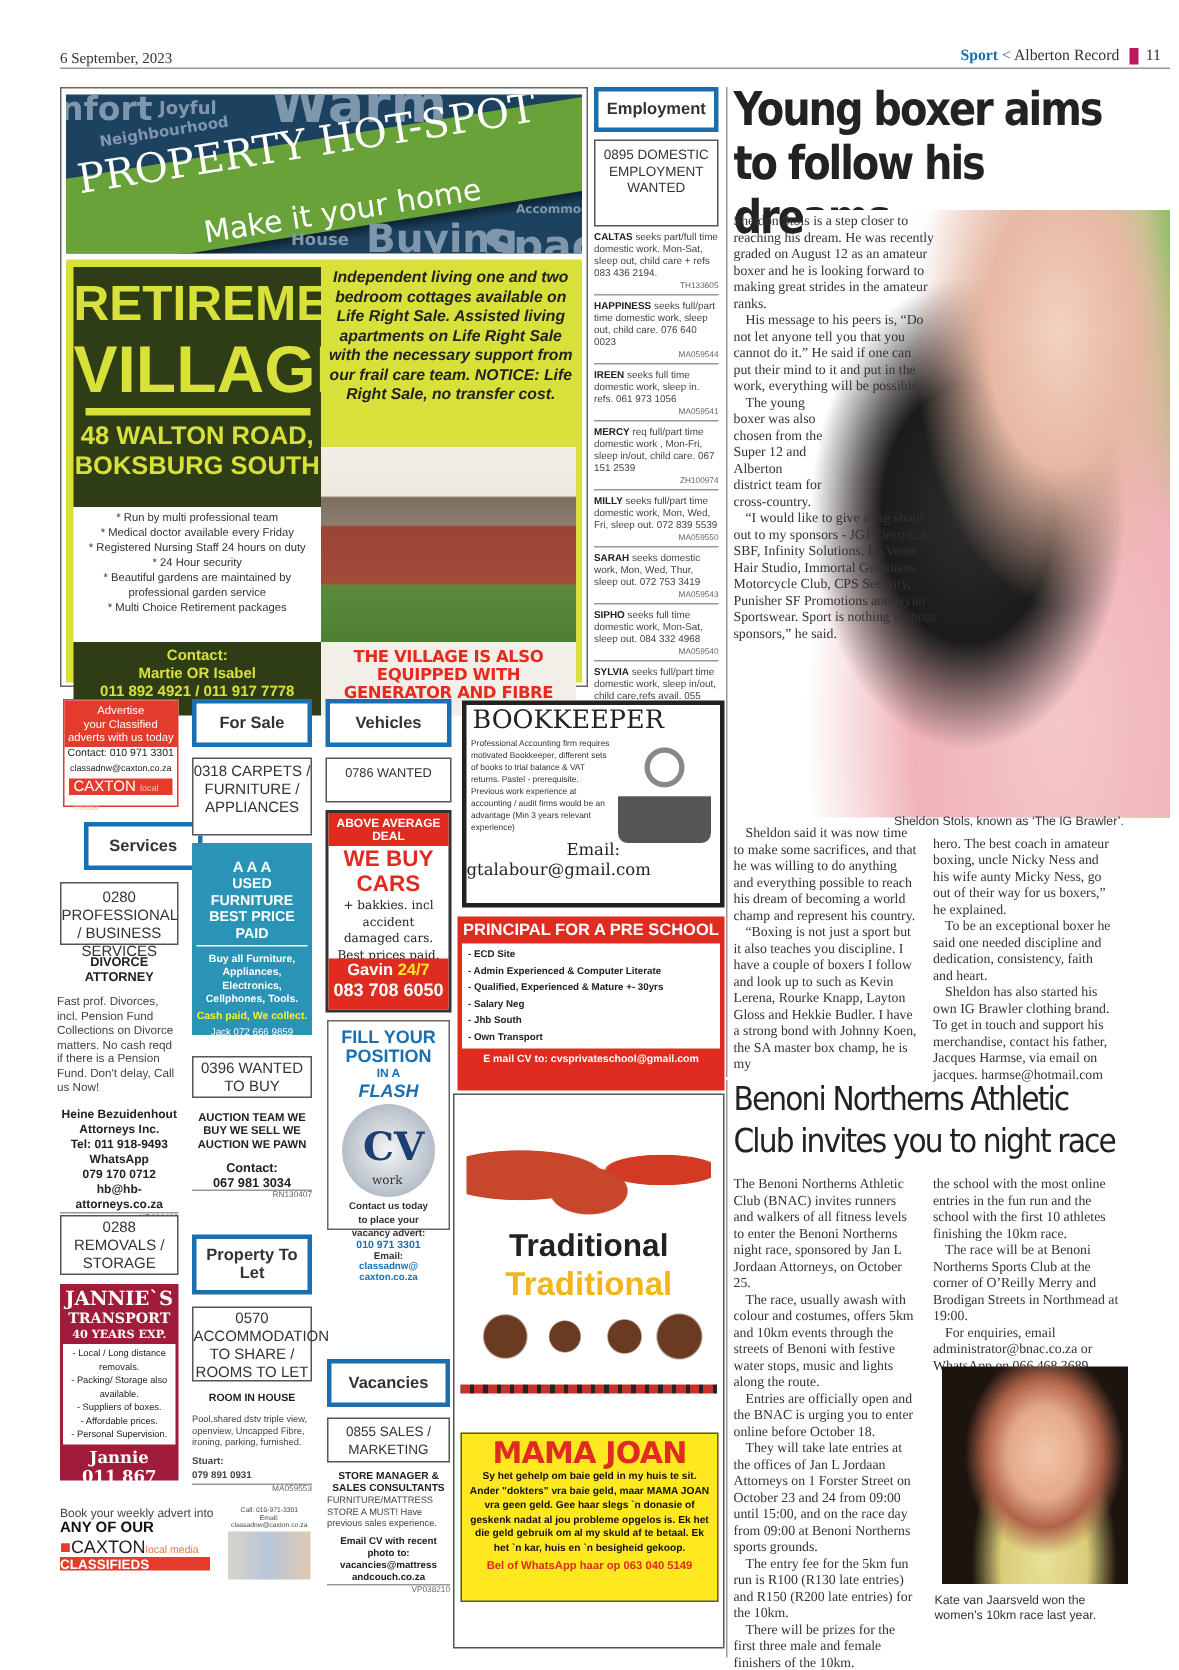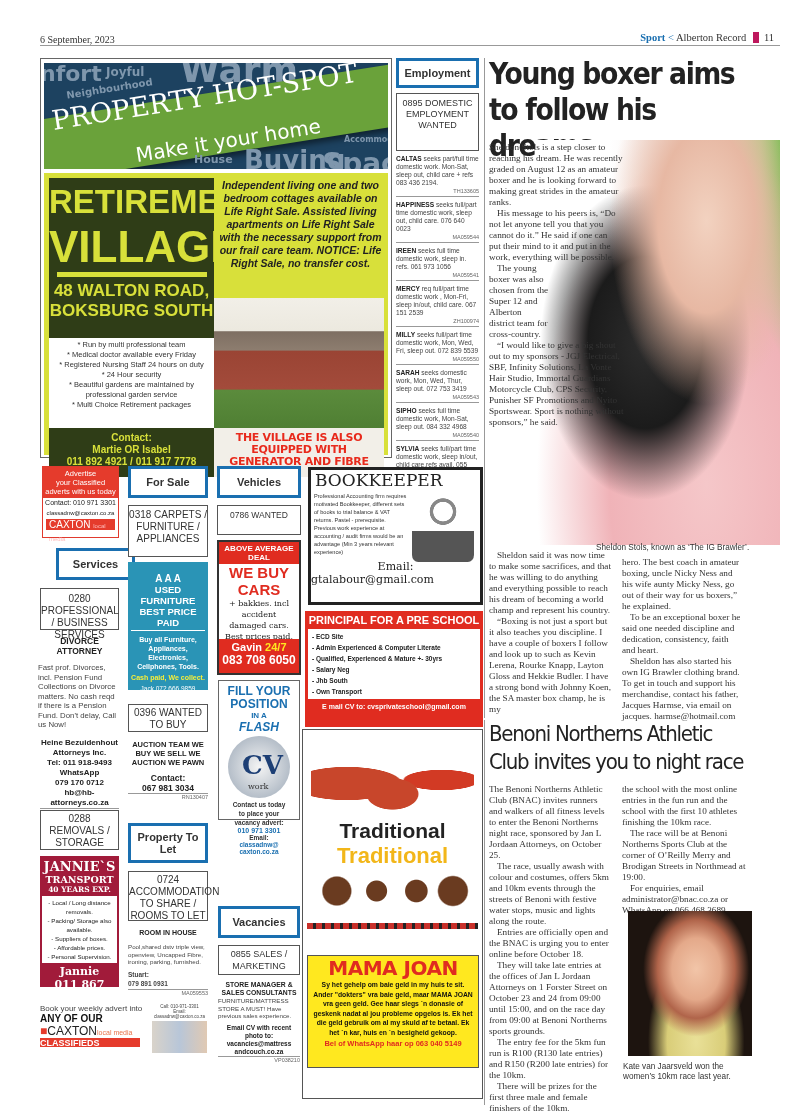--- a/index.html
+++ b/index.html
@@ -222,21 +222,21 @@
 </div>
 <div class="abs catbox" style="left:128px;top:704px;width:80px;height:28px;padding-top:2px">0396 WANTED TO BUY</div>
 <div class="abs" style="left:128px;top:740px;width:80px">
   <div class="bold-c" style="font-size:7.5px;line-height:9px">AUCTION TEAM WE BUY WE SELL WE AUCTION WE PAWN</div>
   <div class="bold-c" style="margin-top:6px">Contact:</div>
   <div class="bold-c">067 981 3034</div>
   <div style="text-align:right;font-size:5.5px;color:#666;border-top:1px solid #999">RN130407</div>
 </div>
 
 <div class="abs secthead" style="left:128px;top:823px;width:80px;height:40px">Property To Let</div>
-<div class="abs catbox" style="left:128px;top:871px;width:80px;height:50px;padding-top:2px">0724 ACCOMMODATION TO SHARE / ROOMS TO LET</div>
+<div class="abs catbox" style="left:128px;top:871px;width:80px;height:50px;padding-top:2px">0570 ACCOMMODATION TO SHARE / ROOMS TO LET</div>
 <div class="abs" style="left:128px;top:928px;width:80px">
   <div class="bold-c" style="font-size:7px">ROOM IN HOUSE</div>
   <div class="small" style="font-size:6.2px;line-height:7.5px;margin-top:5px">Pool,shared dstv triple view, openview, Uncapped Fibre, ironing, parking, furnished.</div>
   <div class="small" style="font-weight:bold;font-size:6.5px;margin-top:4px">Stuart:</div>
   <div class="small" style="font-weight:bold;font-size:6.5px">079 891 0931</div>
   <div style="text-align:right;font-size:5.5px;color:#666;border-top:1px solid #999">MA059553</div>
 </div>
 
 <div class="abs caxton-foot">
   <div style="font-size:8px;color:#444">Book your weekly advert into</div>

